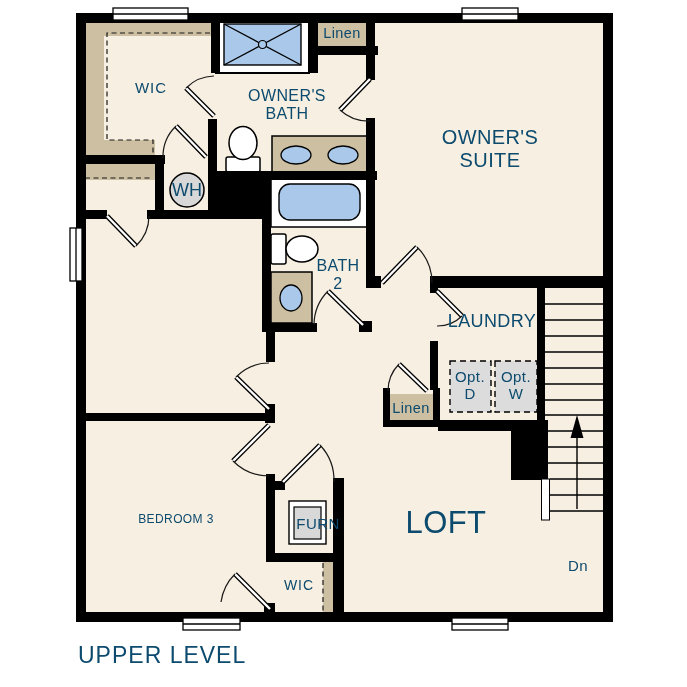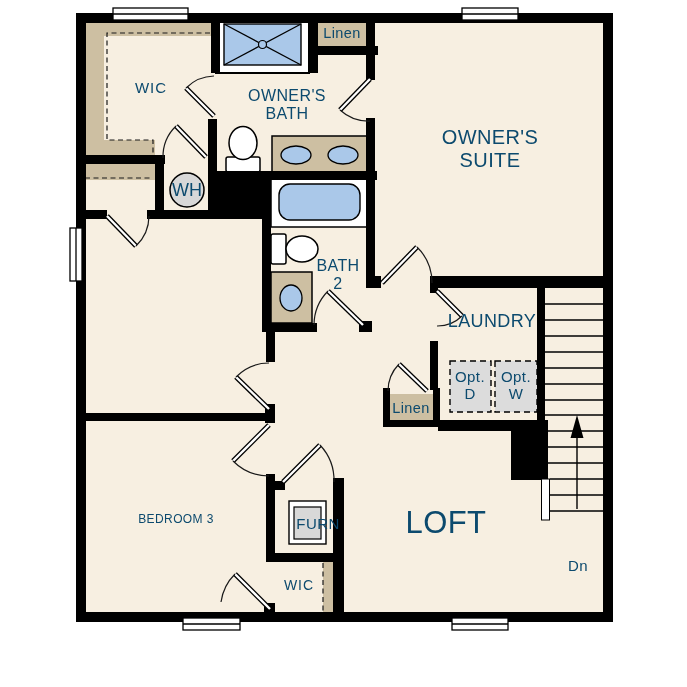--- a/index.html
+++ b/index.html
@@ -242,14 +242,15 @@
   <div class="lbl" style="left:578px;top:521px;font-size:15px;margin-top:45px;">Dn</div>
 
   <div class="lbl b" style="left:176px;top:520px;font-size:12px;">BEDROOM 3</div>
 
   <div class="lbl" style="left:306px;top:524px;font-size:15px;margin-left:12px;">FURN</div>
 
   <div class="lbl" style="left:299px;top:586px;font-size:14px;letter-spacing:1px;">WIC</div>
 
   <div class="lbl b" style="left:446px;top:523px;font-size:31px;">LOFT</div>
 
+  <div class="lbl b" id="title-label" style="left:78px;top:655px;font-size:23px;">UPPER LEVEL</div>
 
 </div>
 
 </body></html>

